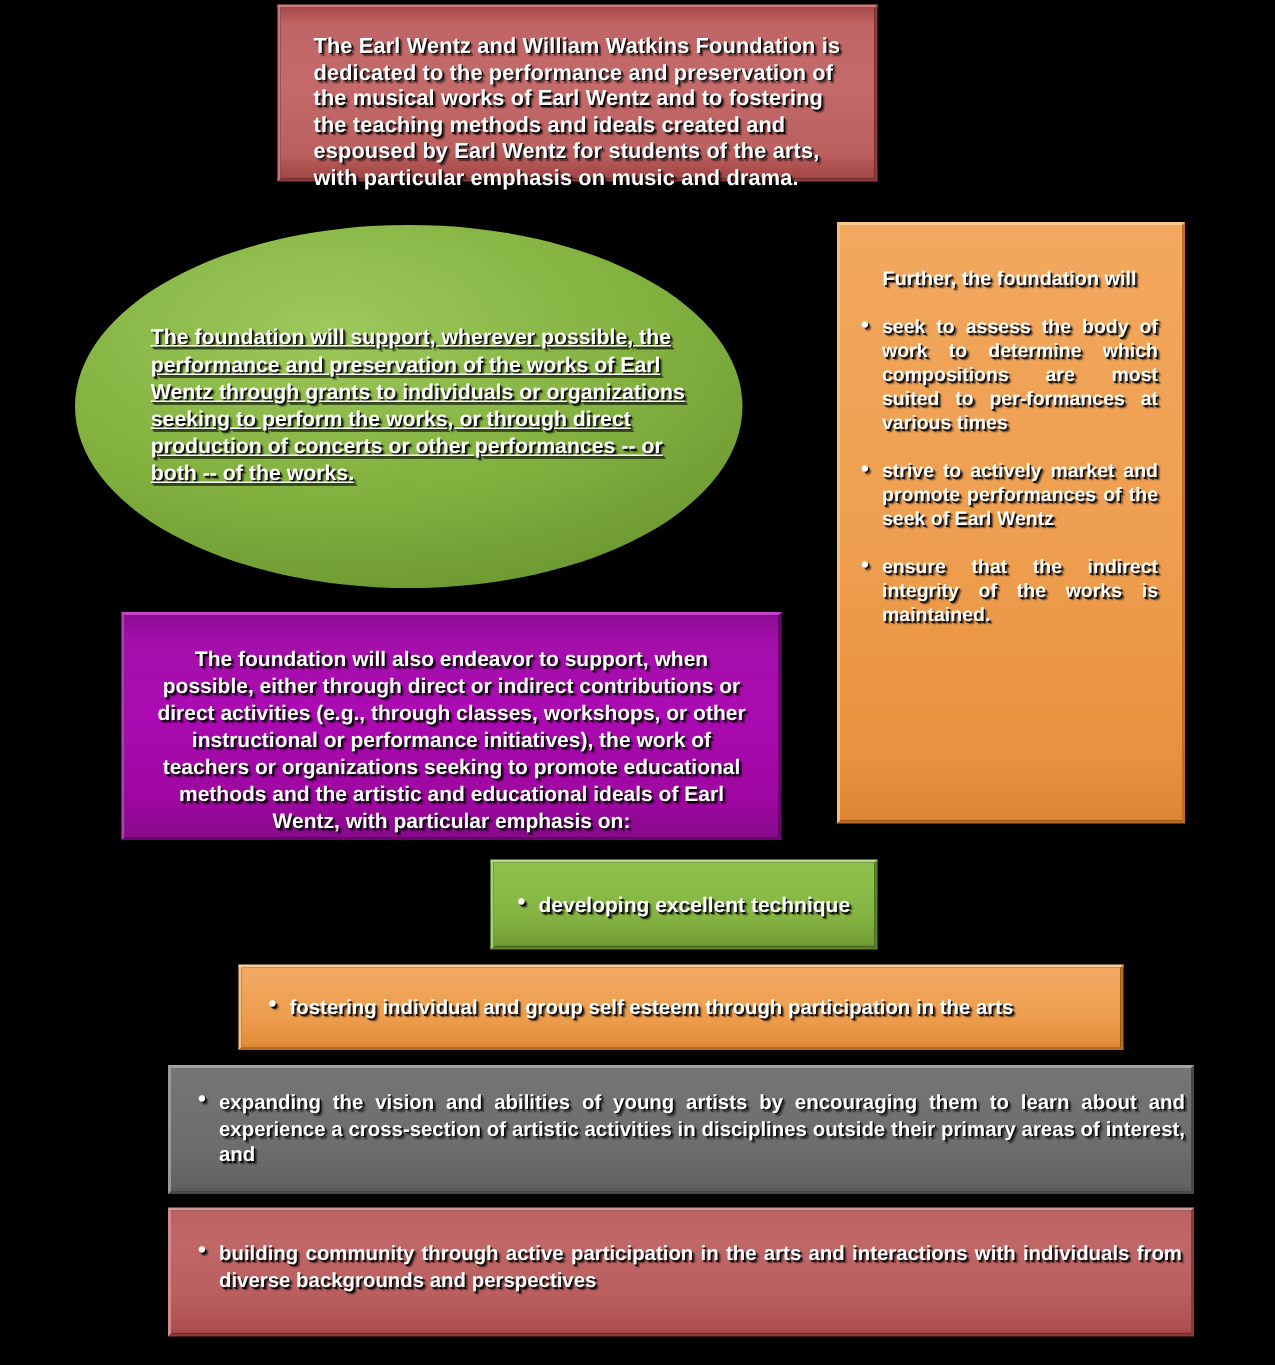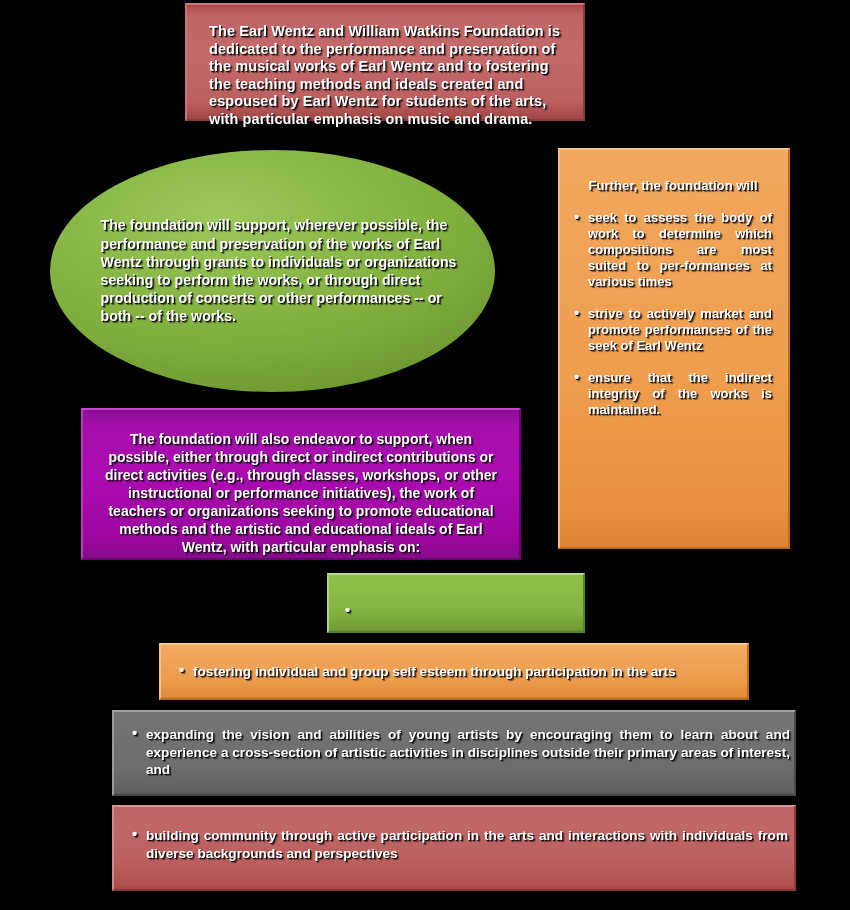--- a/index.html
+++ b/index.html
@@ -83,20 +83,21 @@
     display: flex;
     align-items: center;
     justify-content: center;
   }
   #support-ellipse .ellipse-text {
     width: 358px;
     margin-left: 14px;
     font-size: 14.2px;
     line-height: 18.2px;
     text-align: justify;
+    text-decoration: underline;
   }
   #support-ellipse .ellipse-text p:last-child { text-align: left; }
 
   
   #further-panel {
     left: 558px;
     top: 148px;
     width: 232px;
     height: 401px;
     padding: 28px 16px 10px 14px;
@@ -309,21 +310,21 @@
       </li>
     </ul>
   </div>
 
   <div class="node" id="endeavor-box">
     <p>The foundation will also endeavor to support, when possible, either through direct or indirect contributions or direct activities (e.g., through classes, workshops, or other instructional or performance initiatives), the work of teachers or organizations seeking to promote educational methods and the artistic and educational ideals of Earl Wentz, with particular emphasis on:</p>
   </div>
 
   <div class="node" id="bar-technique">
     <div class="bar-item">
-      <span class="bullet">•</span>
+      <span class="bullet">•</span><span>developing excellent technique</span>
     </div>
   </div>
 
   <div class="node" id="bar-self-esteem">
     <div class="bar-item">
       <span class="bullet">•</span><span>fostering individual and group self esteem through participation in the arts</span>
     </div>
   </div>
 
   <div class="node" id="bar-expanding">

